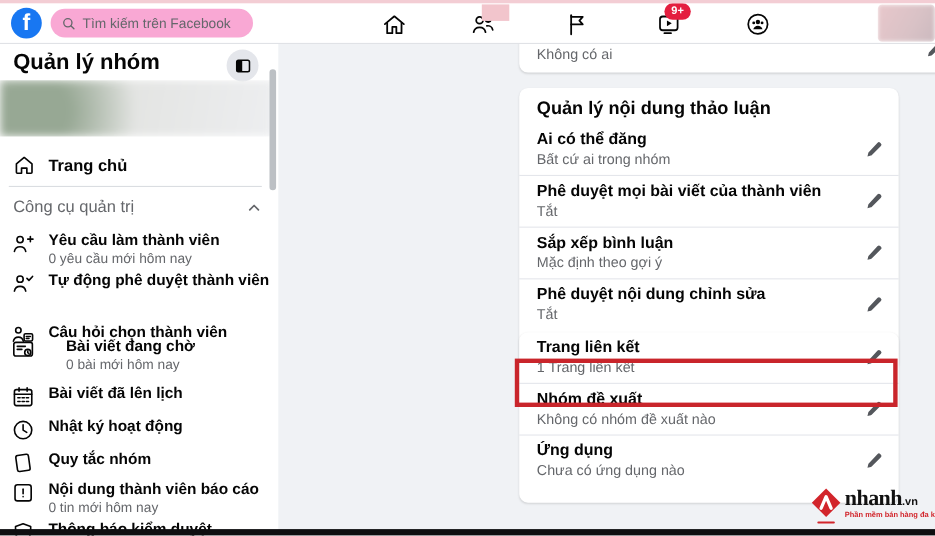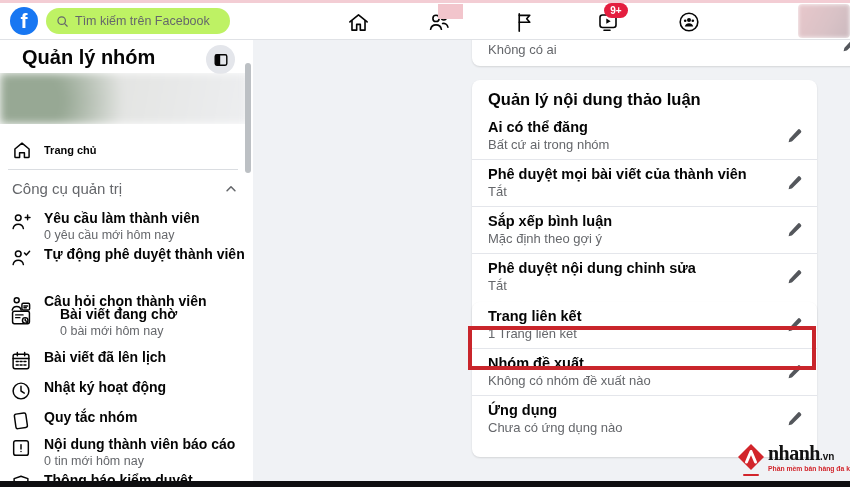--- a/index.html
+++ b/index.html
@@ -7,41 +7,41 @@
   body { font-family:"Liberation Sans","DejaVu Sans",sans-serif; background:#fff; }
   #screen { position:relative; width:850px; height:487px; background:#F0F2F5; overflow:hidden; }
 
   
   .top-strip { position:absolute; left:0; top:0; width:850px; height:3px; background:#F3CDD4; z-index:12; }
   .header { position:absolute; left:0; top:2px; width:850px; height:38px; background:#fff;
             border-bottom:1px solid #E0E2E6; z-index:10; }
   .fb-logo { position:absolute; left:10px; top:5px; width:28px; height:28px; border-radius:50%;
              background:#1877F2; color:#fff; font-weight:bold; font-size:21px; text-align:center; line-height:27px; }
   .search-pill { position:absolute; left:46px; top:6px; width:184px; height:26px; border-radius:14px;
-                 background:#bef264; display:flex; align-items:center; padding:0 10px; gap:6px; }
+                 background:#f9a8d4; display:flex; align-items:center; padding:0 10px; gap:6px; }
   .search-pill span { color:#65676B; font-size:12.5px; white-space:nowrap; }
   .nav-icon { position:absolute; top:7px; width:26px; height:26px; display:flex; align-items:center; justify-content:center; }
   .redact-sm { position:absolute; left:438px; top:2px; width:25px; height:15px; background:#F2C5CC; z-index:11; }
   .badge { position:absolute; left:604px; top:1px; min-width:24px; height:15px; border-radius:9px; background:#E41E3F;
            color:#fff; font-size:10px; font-weight:bold; text-align:center; line-height:15px; padding:0 4px; z-index:11; }
   .profile-redact { position:absolute; left:798px; top:2px; width:52px; height:34px; border-radius:4px; overflow:hidden; z-index:11; }
   .profile-redact div { width:100%; height:100%; background:linear-gradient(120deg,#E8C7CB,#D9C2C6 60%,#CBB9BE); filter:blur(2px); }
 
   
   .sidebar { position:absolute; left:0; top:40px; width:253px; height:447px; background:#fff; z-index:5; }
-  .sb-title { position:absolute; left:22px; top:6px; font-size:20px; font-weight:bold; color:#050505; }
+  .sb-title { position:absolute; left:12px; top:6px; font-size:20px; font-weight:bold; color:#050505; }
   .sb-toggle { position:absolute; left:206px; top:5px; width:29px; height:29px; border-radius:50%;
                background:#E4E6EB; display:flex; align-items:center; justify-content:center; }
   .sb-banner { position:absolute; left:0; top:33px; width:249px; height:51px; overflow:hidden; }
   .sb-banner .blur { width:100%; height:100%;
       background:radial-gradient(circle at 13% 55%, #97A894 0 14%, rgba(151,168,148,0) 42%),
                  linear-gradient(100deg,#D8D9D5 0%,#E3E4E2 45%,#EDEEF0 100%);
       filter:blur(4px); }
   .sb-home { position:absolute; left:0; top:92px; width:249px; height:36px; display:flex; align-items:center; gap:12px; padding-left:12px; }
-  .sb-home span { font-size:11px; font-weight:bold; color:#050505; }
+  .sb-home span { font-size:15px; font-weight:bold; color:#050505; }
   .sb-div { position:absolute; left:8px; top:129px; width:230px; height:1px; background:#DADDE1; }
   .sb-section { position:absolute; left:12px; top:140px; width:226px; display:flex; align-items:center; justify-content:space-between; }
   .sb-section span { font-size:15px; color:#65676B; }
   .sb-item { position:absolute; left:0; width:249px; display:flex; gap:12px; padding-left:10px; align-items:flex-start; }
   .sb-item .ic { flex:0 0 22px; margin-top:1px; }
   .sb-item .txt b { display:block; font-size:14px; font-weight:bold; color:#050505; line-height:16px; }
   .sb-item .txt i { display:block; font-style:normal; font-size:12.5px; color:#65676B; line-height:16px; margin-top:1px; }
   .sb-scroll { position:absolute; left:245px; top:23px; width:6px; height:110px; border-radius:3px; background:#BCC0C4; }
 
   

